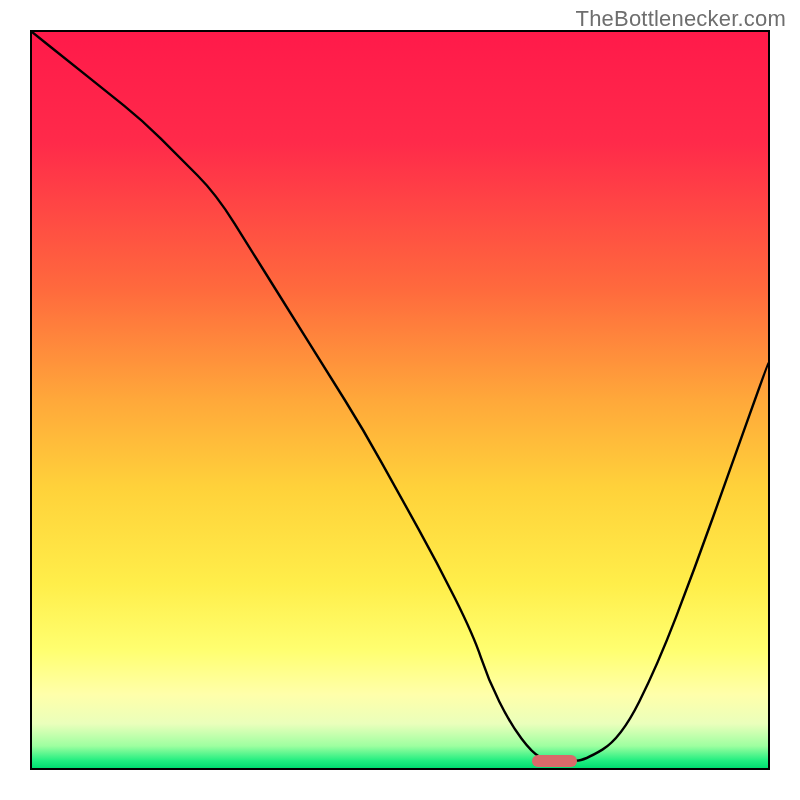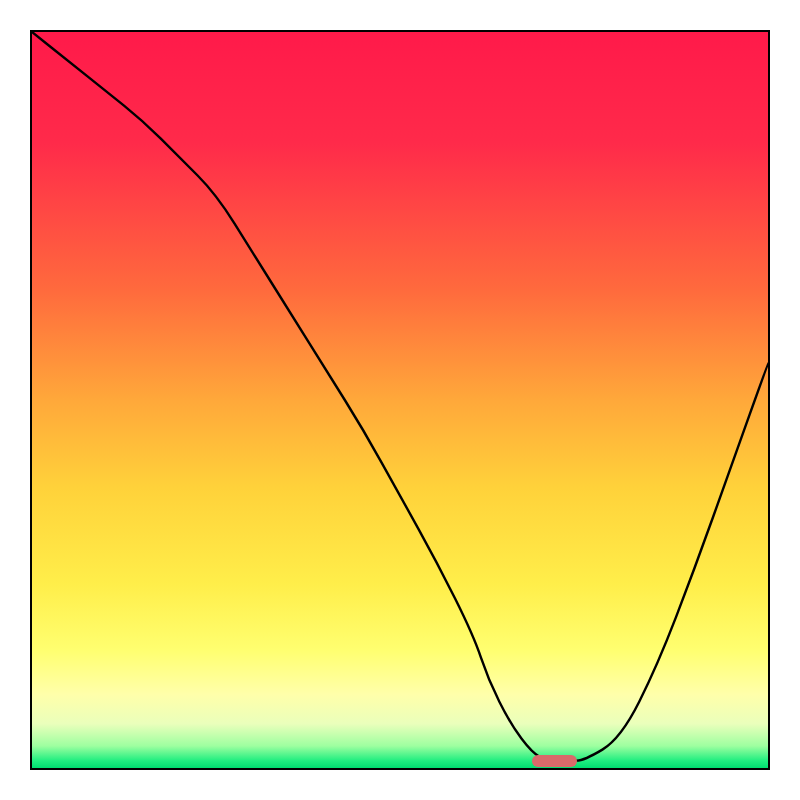--- a/index.html
+++ b/index.html
@@ -61,20 +61,21 @@
     color: #6e6e6e;
     font-size: 22px;
     letter-spacing: 0.2px;
     font-weight: 500;
   }
 </style>
 </head>
 <body>
 
 <div class="chart-frame">
+  <div class="attribution">TheBottlenecker.com</div>
   <div class="plot-area">
     <div class="heat-bg"></div>
     <svg class="curve" width="736" height="736" viewBox="0 0 736 736" preserveAspectRatio="none">
       <path fill="none" stroke="#000" stroke-width="2.4" stroke-linejoin="round" stroke-linecap="round" d="M 0 0 Q 0 0 18.400000000000002 14.720000000000027 Q 36.800000000000004 29.440000000000055 55.2 44.160000000000025 Q 73.60000000000001 58.879999999999995 92 73.60000000000002 Q 110.39999999999999 88.32000000000005 128.8 106.72000000000003 Q 147.20000000000002 125.12 165.60000000000002 143.51999999999998 Q 184 161.91999999999996 202.39999999999998 191.36 Q 220.79999999999998 220.80000000000007 239.2 250.24000000000004 Q 257.59999999999997 279.68 276 309.12 Q 294.40000000000003 338.55999999999995 312.8 368 Q 331.2 397.44 349.6 430.56 Q 368 463.68 386.4 496.79999999999995 Q 404.8 529.92 423.2 566.72 Q 441.59999999999997 603.52 448.96 625.6 Q 456.32 647.6800000000001 467.36 669.76 Q 478.40000000000003 691.84 489.44000000000005 706.56 Q 500.48 721.28 507.84 724.96 Q 515.1999999999999 728.64 526.24 728.64 Q 537.28 728.64 544.64 728.64 Q 552 728.64 570.4000000000001 717.5999999999999 Q 588.8000000000001 706.56 607.2 669.76 Q 625.6 632.96 644 585.12 Q 662.4 537.28 680.8 485.76 Q 699.1999999999999 434.24 717.5999999999999 382.72 T 736 331.2"></path>
     </svg>
     <div class="marker" style="left: 500.48px; width: 44.16px; top: 722.64px;"></div>
   </div>
 </div>
 
 </body></html>

